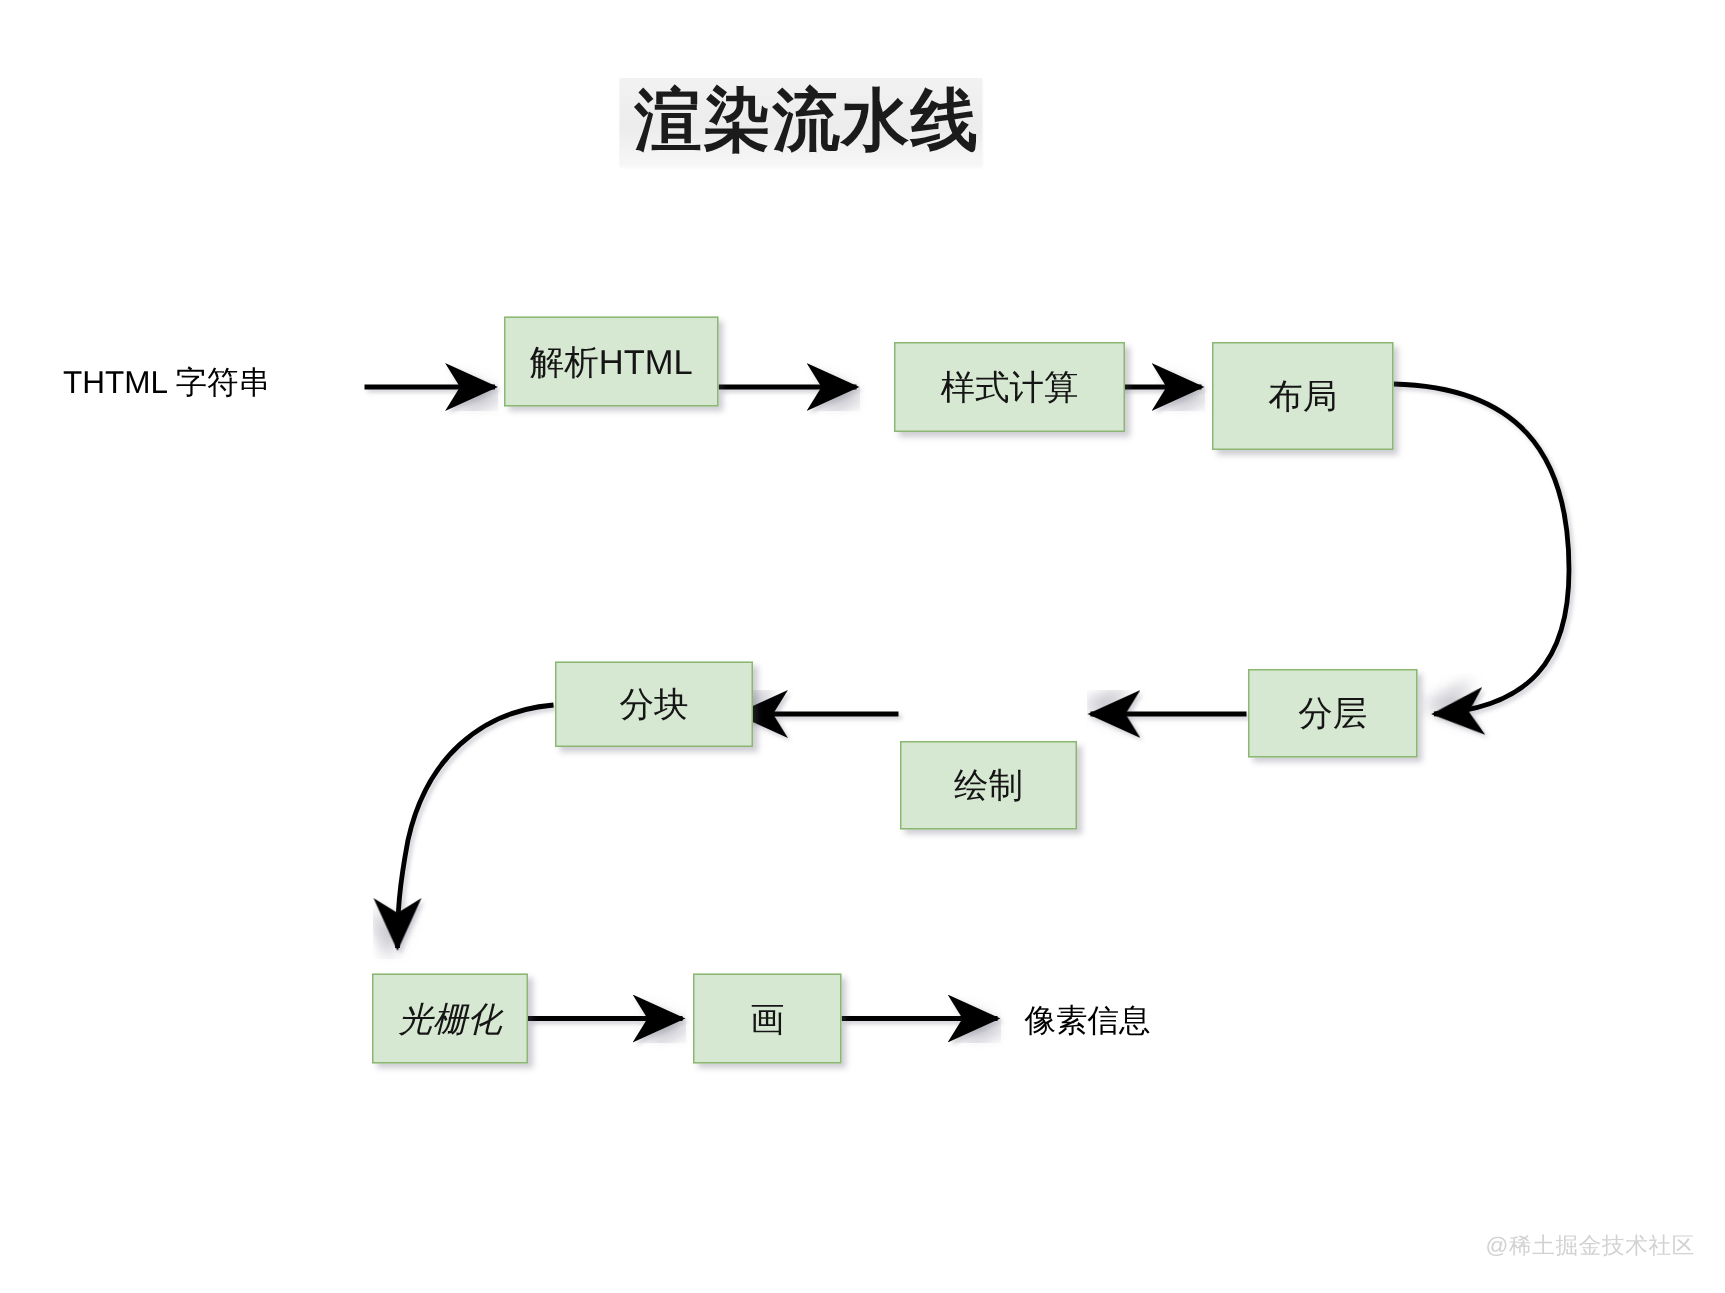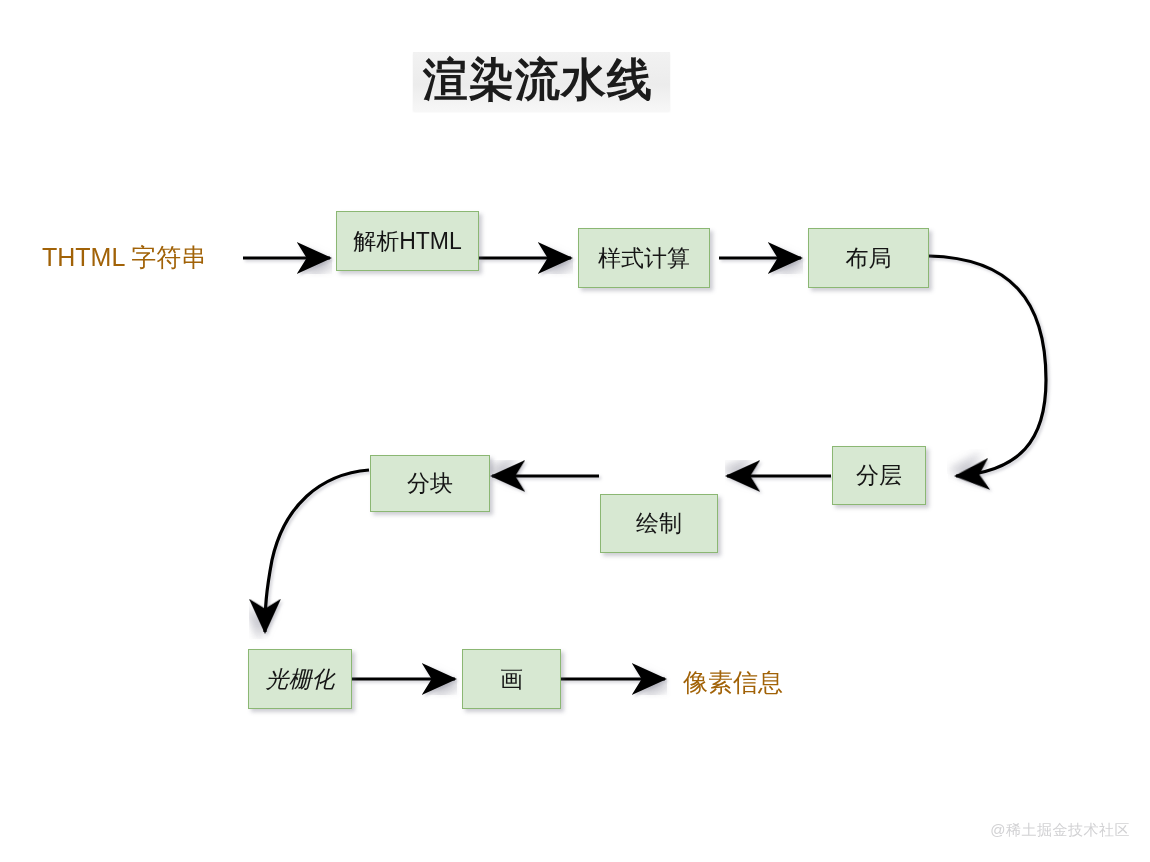--- a/index.html
+++ b/index.html
@@ -18,36 +18,36 @@
     width: 1150px;
     height: 862px;
     background: #ffffff;
   }
 
   
   #title {
     position: absolute;
     left: 413px;
     top: 52px;
-    padding: 4px 17px 8px 10px;
+    padding: 4px 2px 8px 10px;
     background: linear-gradient(180deg, #f2f2f2 0%, #ececec 55%, #f7f7f7 100%);
     font-size: 45px;
     font-weight: bold;
     letter-spacing: 1px;
     color: #1b1b1b;
     line-height: 1.05;
     white-space: nowrap;
     box-shadow: 0 1px 2px rgba(0,0,0,0.05);
   }
 
   
   .plain-label {
     position: absolute;
-    font-size: 25px;
-    color: #a16207;
+    font-size: 21px;
+    color: #000000;
     white-space: nowrap;
     line-height: 1;
     text-align: center;
   }
 
   
   .node {
     position: absolute;
     background: #d7e8d2;
     border: 1.6px solid #8bb773;
@@ -129,29 +129,29 @@
 
     <g>
       <line x1="561" y1="679" x2="665" y2="679" stroke="#000000" stroke-width="3.2" marker-end="url(#ah)"></line>
     </g>
   </svg>
 
   <div class="plain-label" style="left:42px; top:245px;">THTML 字符串</div>
 
   <div class="node" style="left:336px; top:211px; width:143px; height:60px;">解析HTML</div>
 
-  <div class="node" style="left:578px; top:228px; width:132px; height:60px;">样式计算</div>
+  <div class="node" style="left:596px; top:228px; width:154px; height:60px;">样式计算</div>
 
-  <div class="node" style="left:808px; top:228px; width:121px; height:60px;">布局</div>
+  <div class="node" style="left:808px; top:228px; width:121px; height:72px;">布局</div>
 
-  <div class="node" style="left:832px; top:446px; width:94px; height:59px;">分层</div>
+  <div class="node" style="left:832px; top:446px; width:113px; height:59px;">分层</div>
 
   <div class="node" style="left:600px; top:446px; width:118px; height:59px;margin-top:48px;">绘制</div>
 
-  <div class="node" style="left:370px; top:441px; width:120px; height:57px;margin-top:14px;">分块</div>
+  <div class="node" style="left:370px; top:441px; width:132px; height:57px;">分块</div>
 
   <div class="node" style="left:248px; top:649px; width:104px; height:60px;font-style:italic;">光栅化</div>
 
   <div class="node" style="left:462px; top:649px; width:99px; height:60px;">画</div>
 
   <div class="plain-label" style="left:683px; top:670px;">像素信息</div>
 
   <div id="watermark">@稀土掘金技术社区</div>
 
 </div>

